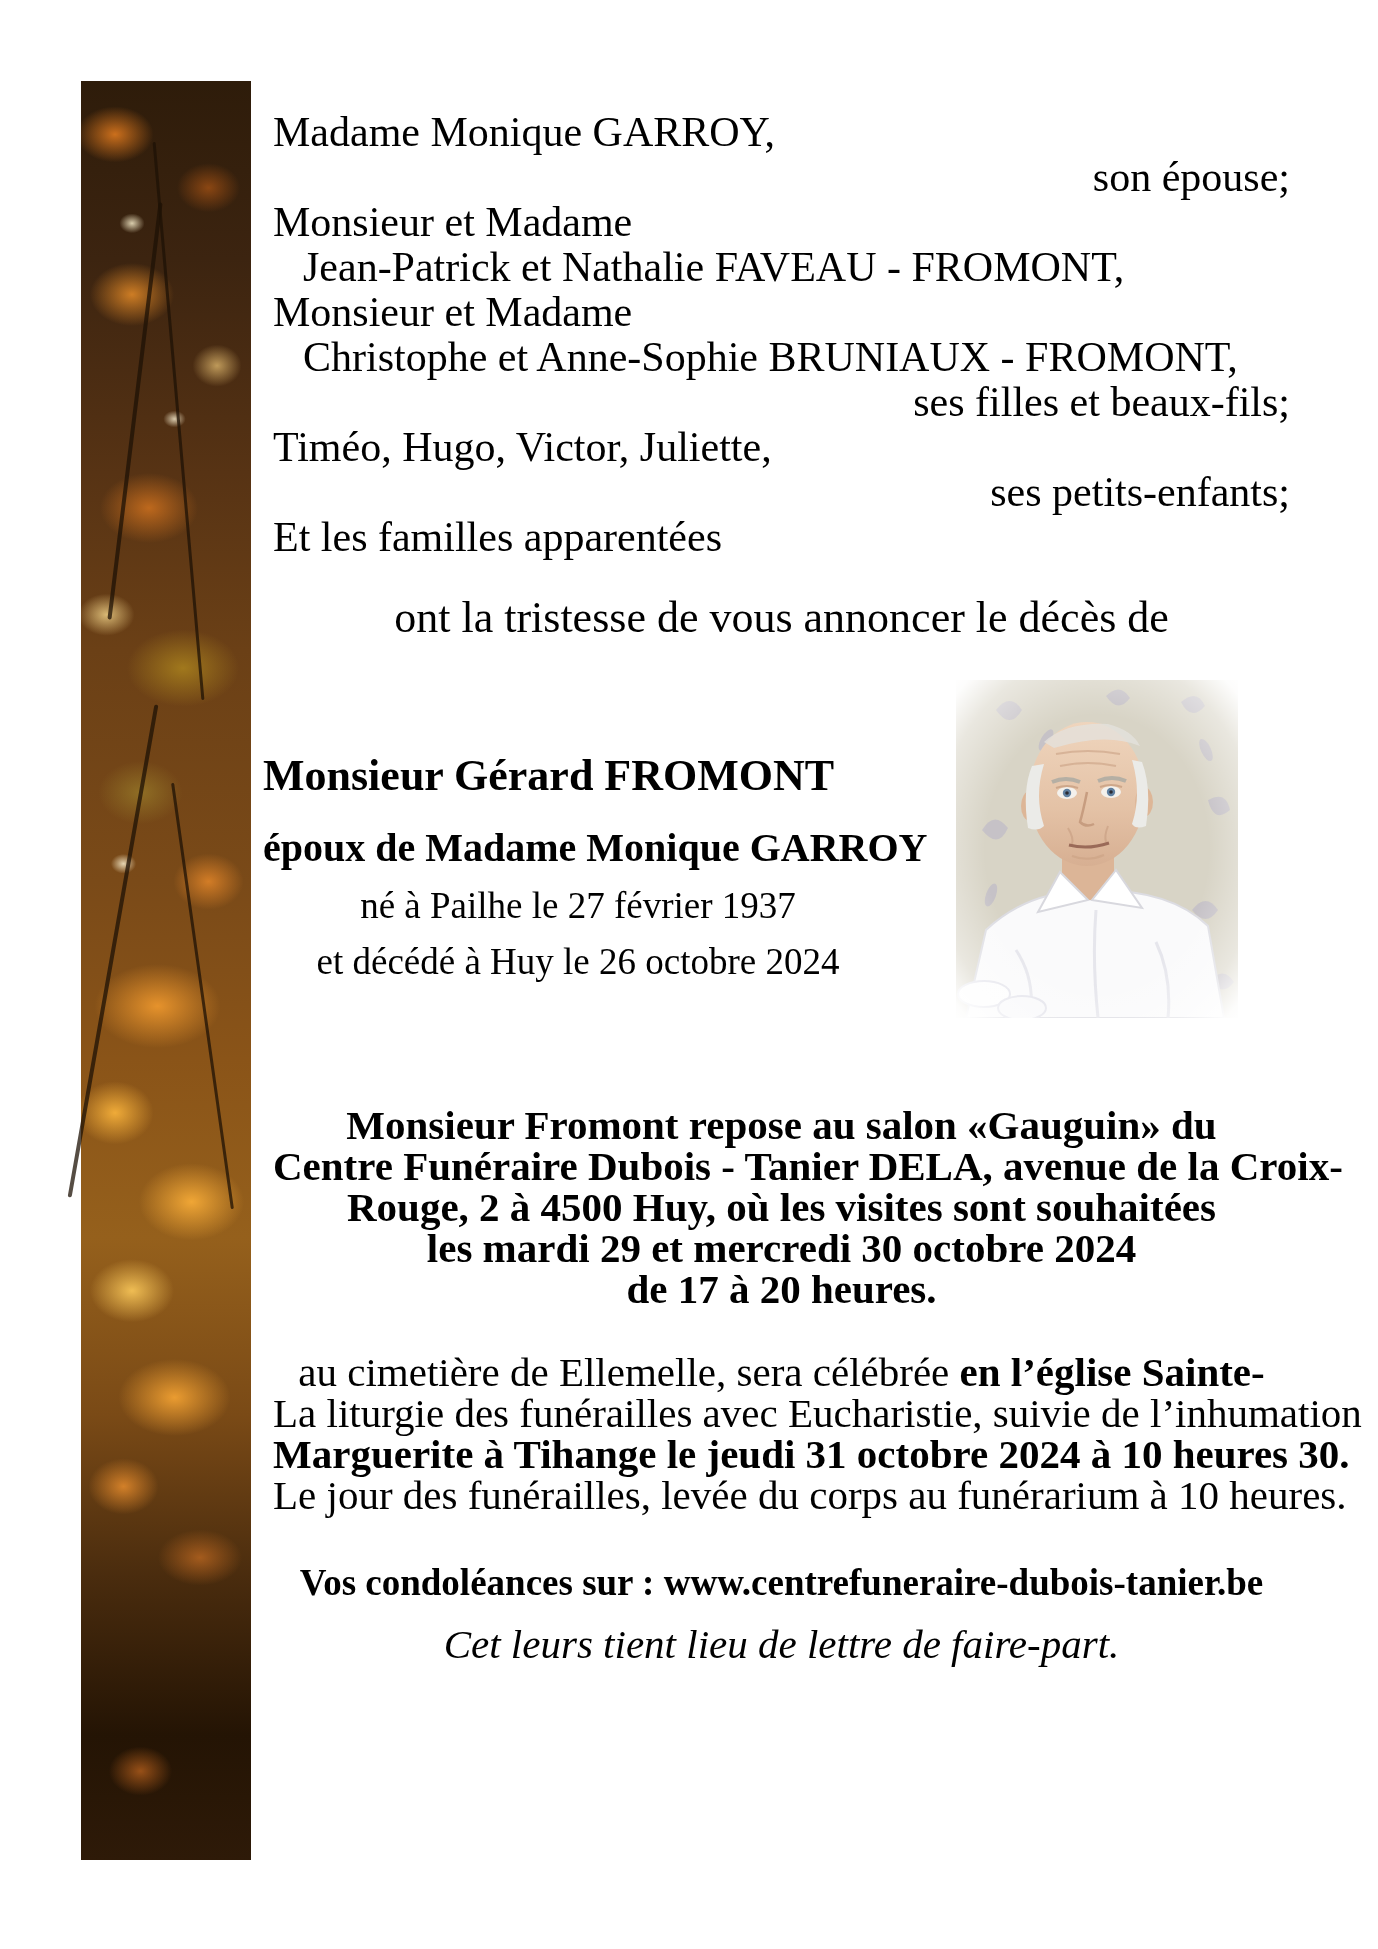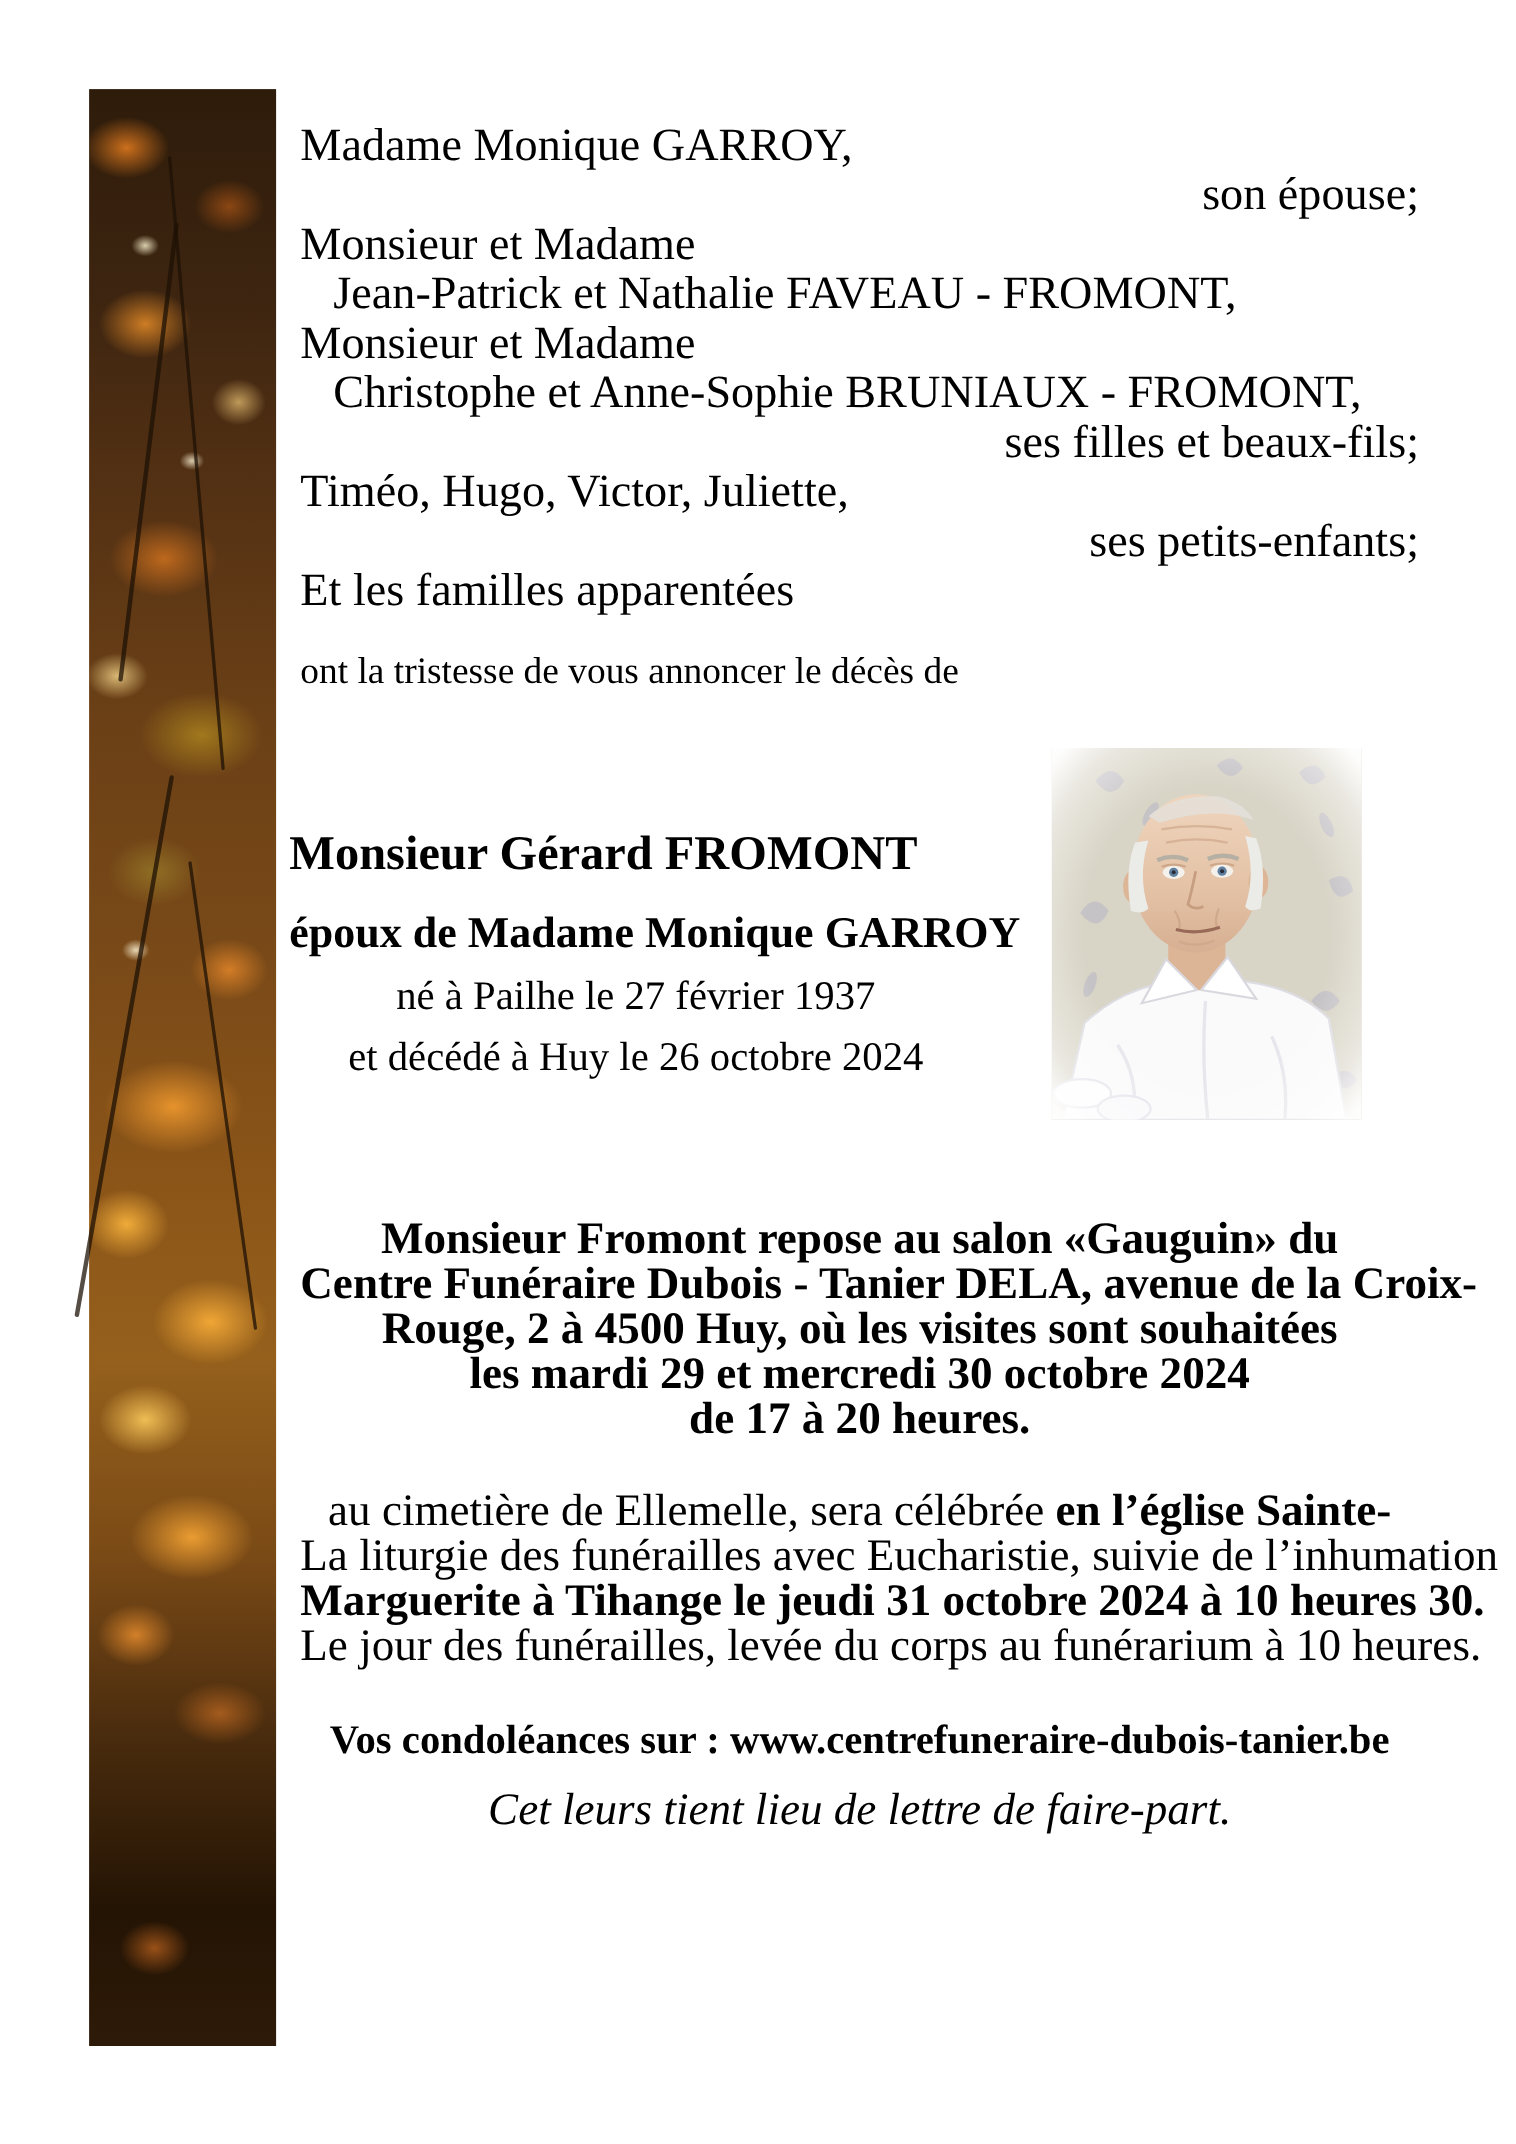--- a/index.html
+++ b/index.html
@@ -60,21 +60,21 @@
     font-size: 42px;
   }
   .family-block .line { height: 45px; line-height: 45px; white-space: nowrap; }
   .line.align-left   { text-align: left; }
   .line.align-right  { text-align: right; }
   .line.align-indent { text-align: left; padding-left: 30px; }
 
   .announcement-line {
     position: absolute;
     left: 273px; top: 592px; width: 1017px;
-    font-size: 34px; text-align: left;
+    font-size: 44px; text-align: center;
   }
 
   .deceased-name {
     position: absolute;
     left: 263px; top: 750px; width: 630px;
     font-size: 44px; font-weight: bold; white-space: nowrap;
   }
   .deceased-spouse {
     position: absolute;
     left: 263px; top: 824px; width: 630px;

